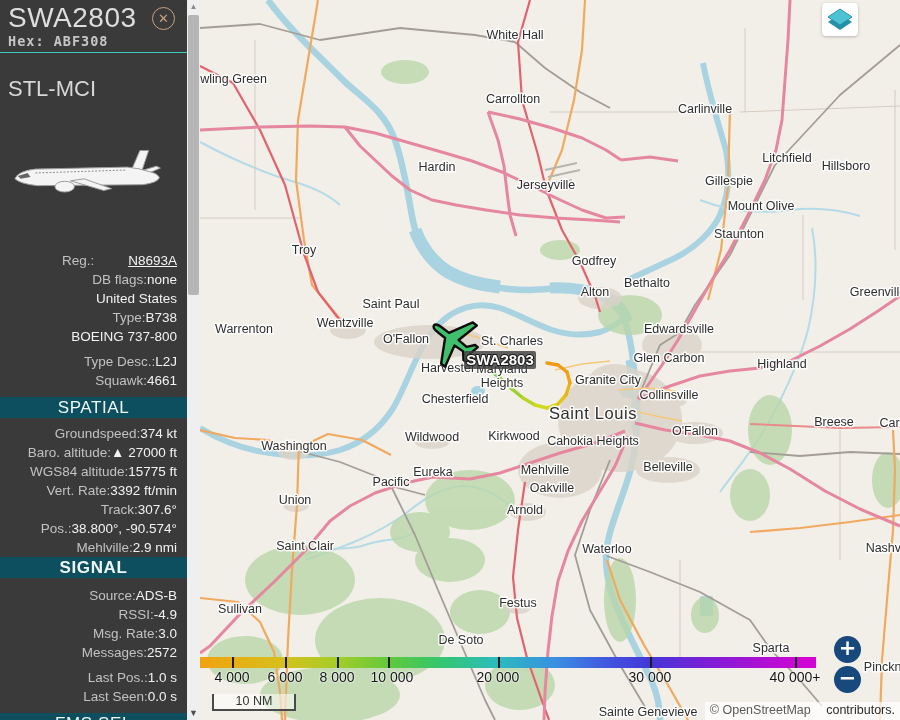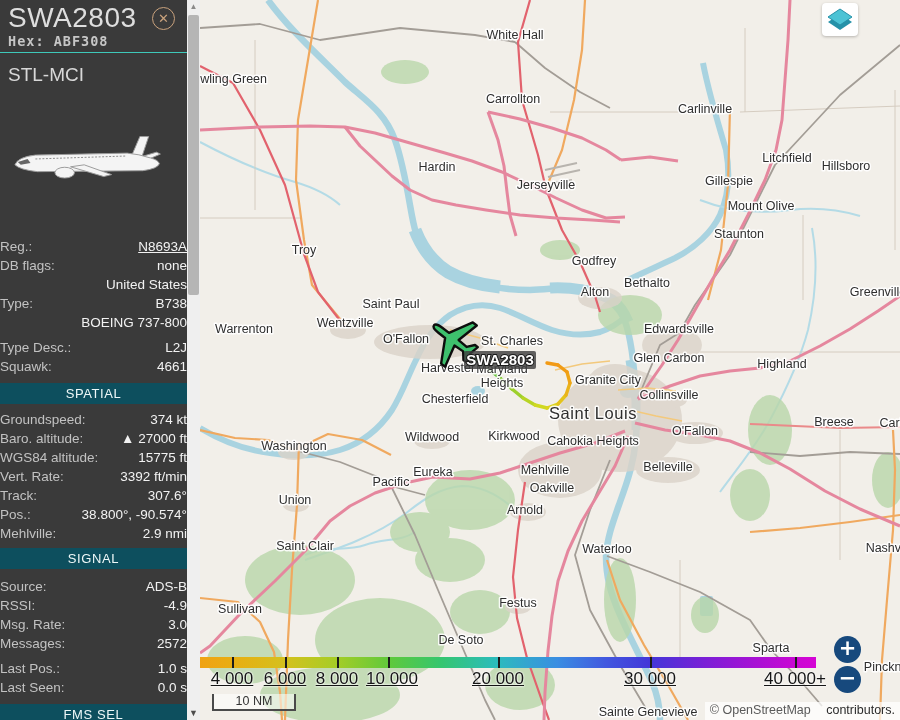--- a/index.html
+++ b/index.html
@@ -6,51 +6,51 @@
   body{width:900px;height:720px;overflow:hidden;font-family:"Liberation Sans",sans-serif;background:#f2efe9;}
   #app{position:relative;width:900px;height:720px;overflow:hidden;}
 
   
   #sidebar{position:absolute;left:0;top:0;width:200px;height:720px;background:#3a3a3a;z-index:5;}
   #sidebar-inner{position:absolute;left:0;top:0;width:187px;height:720px;overflow:hidden;}
   #hdr{position:relative;padding:2px 8px 3px;border-bottom:1px solid #3ec9ba;}
   #callsign{font-size:28px;line-height:31px;color:#dedede;font-weight:400;letter-spacing:.5px;}
   #hexline{font-family:"DejaVu Sans Mono",monospace;font-weight:bold;font-size:13.5px;color:#c6c6c6;letter-spacing:1px;line-height:16px;}
   #close-btn{position:absolute;left:152px;top:7px;width:21px;height:21px;border:1.5px solid #c9a27d;border-radius:50%;color:#c9a27d;font-size:13px;line-height:21px;text-align:center;cursor:pointer;}
-  #route{margin:11px 8px 0;font-size:19px;color:#d8d8d8;line-height:22px;}
+  #route{margin:25px 8px 0;font-size:22px;color:#d8d8d8;line-height:22px;}
   #acimg{margin:40px 0 0 10px;}
-  .row{display:flex;justify-content:space-between;padding:0 0;font-size:13.5px;line-height:19px;}
+  .row{display:flex;justify-content:flex-end;padding:0 10px;font-size:13.5px;line-height:19px;}
   .row .lb{color:#c2c2c2;white-space:nowrap;}
   .row .vl{color:#f2f2f2;text-align:right;white-space:nowrap;}
   .row .vl.link{text-decoration:underline;margin-left:34px;}
   .row.gap{margin-top:6px;}
   #info-table{margin-top:43px;}
-  .sec{background:#0d4f5e;color:#eef8f8;text-align:center;font-size:13px;line-height:21px;letter-spacing:.6px;}
+  .sec{background:#0d4f5e;color:#eef8f8;text-align:center;font-size:17px;line-height:21px;letter-spacing:.6px;}
   #spatial-hdr{margin-top:7px;}
   #spatial-rows{margin-top:6px;}
-  #signal-hdr{margin-top:5px;}
+  #signal-hdr{font-weight:bold;}
   #signal-rows{margin-top:8px;}
   #footer-hdr{margin-top:7px;}
 
   
   #sb{position:absolute;right:0;top:0;width:13px;height:720px;background:#efefef;}
   #sb-up{position:absolute;top:2px;left:0;width:13px;text-align:center;font-size:8px;color:#8a8a8a;}
   #sb-thumb{position:absolute;top:15px;left:1px;width:11px;height:280px;background:#b5b5b5;border-radius:2px;}
   #sb-dn{position:absolute;bottom:2px;left:0;width:13px;text-align:center;font-size:9px;color:#4d4d4d;}
 
   
   #map{position:absolute;left:200px;top:0;width:700px;height:720px;overflow:hidden;background:#f2efe9;}
   .maplbl{font-size:12.5px;fill:#2e2e2e;stroke:rgba(255,255,255,.88);stroke-width:3px;paint-order:stroke;stroke-linejoin:round;text-anchor:middle;font-family:"Liberation Sans",sans-serif;}
   .maplbl.big{font-size:16.5px;letter-spacing:.6px;}
 
   
   #legend-bar{position:absolute;left:0;top:657px;width:616px;height:11px;
     background:linear-gradient(to right,#f0a213 0%,#e9ad12 5%,#d4c11d 14%,#a6cd26 22%,#5ec93c 31%,#35c66e 39%,#2bbcbc 48%,#3a8ee2 58%,#4257df 66%,#4336d8 73%,#7b1fd6 82%,#a711d4 90%,#cb08d3 97%,#d505d5 100%);}
   .tick{position:absolute;top:657px;width:2px;height:11px;background:#1c1c1c;}
-  .ticklbl{position:absolute;top:669px;transform:translateX(-50%);font-size:17px;color:#151515;white-space:nowrap;text-shadow:0 0 2px #fff,0 0 2px #fff;text-decoration:underline;}
+  .ticklbl{position:absolute;top:669px;transform:translateX(-50%);font-size:14px;color:#151515;white-space:nowrap;text-shadow:0 0 2px #fff,0 0 2px #fff;}
 
   #scalebar{position:absolute;left:12px;top:694px;width:80px;height:15px;background:rgba(255,255,255,.55);border:2px solid #4a4a4a;border-top:none;font-size:12.5px;color:#333;text-align:center;line-height:15px;}
 
   #attrib{position:absolute;right:0;bottom:0;background:rgba(255,255,255,.72);padding:1px 5px 3px;font-size:12.5px;white-space:nowrap;}
   #attrib .a1{color:#5a5a5a;text-align:center;}
   #attrib .a2{color:#2b2b2b;margin-left:12px;}
 
   #layers-btn{position:absolute;left:622px;top:3px;width:36px;height:33px;background:#fff;border-radius:4px;box-shadow:0 1px 3px rgba(0,0,0,.25);cursor:pointer;}
   .zbtn{position:absolute;width:27px;height:27px;border-radius:50%;background:#17497d;color:#fff;font-weight:bold;font-size:21px;text-align:center;line-height:25px;cursor:pointer;font-family:"DejaVu Sans",sans-serif;}
   #zoom-in{left:634px;top:636px;}

